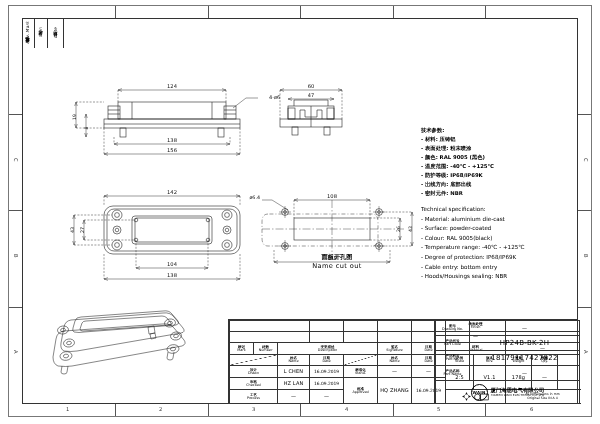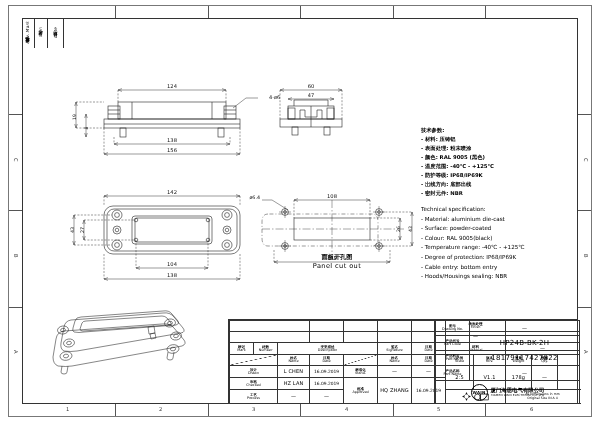--- a/index.html
+++ b/index.html
@@ -456,21 +456,21 @@
     <div class="en">- Surface: powder-coated</div>
     <div class="en">- Colour: RAL 9005(black)</div>
     <div class="en">- Temperature range: -40℃ - +125℃</div>
     <div class="en">- Degree of protection: IP68/IP69K</div>
     <div class="en">- Cable entry: bottom entry</div>
     <div class="en">- Hoods/Housings sealing: NBR</div>
   </div>
 
   <div class="caption">
     <div class="c-cn">面板开孔图</div>
-    <div class="c-en">Panel cut out</div>
+    <div class="c-en">Name cut out</div>
   </div>
 
   <div class="tb">
     <table>
       <colgroup>
         <col style="width:24px">
           <col style="width:24px">
           <col style="width:32px">
         <col style="width:34px">
           <col style="width:34px">

